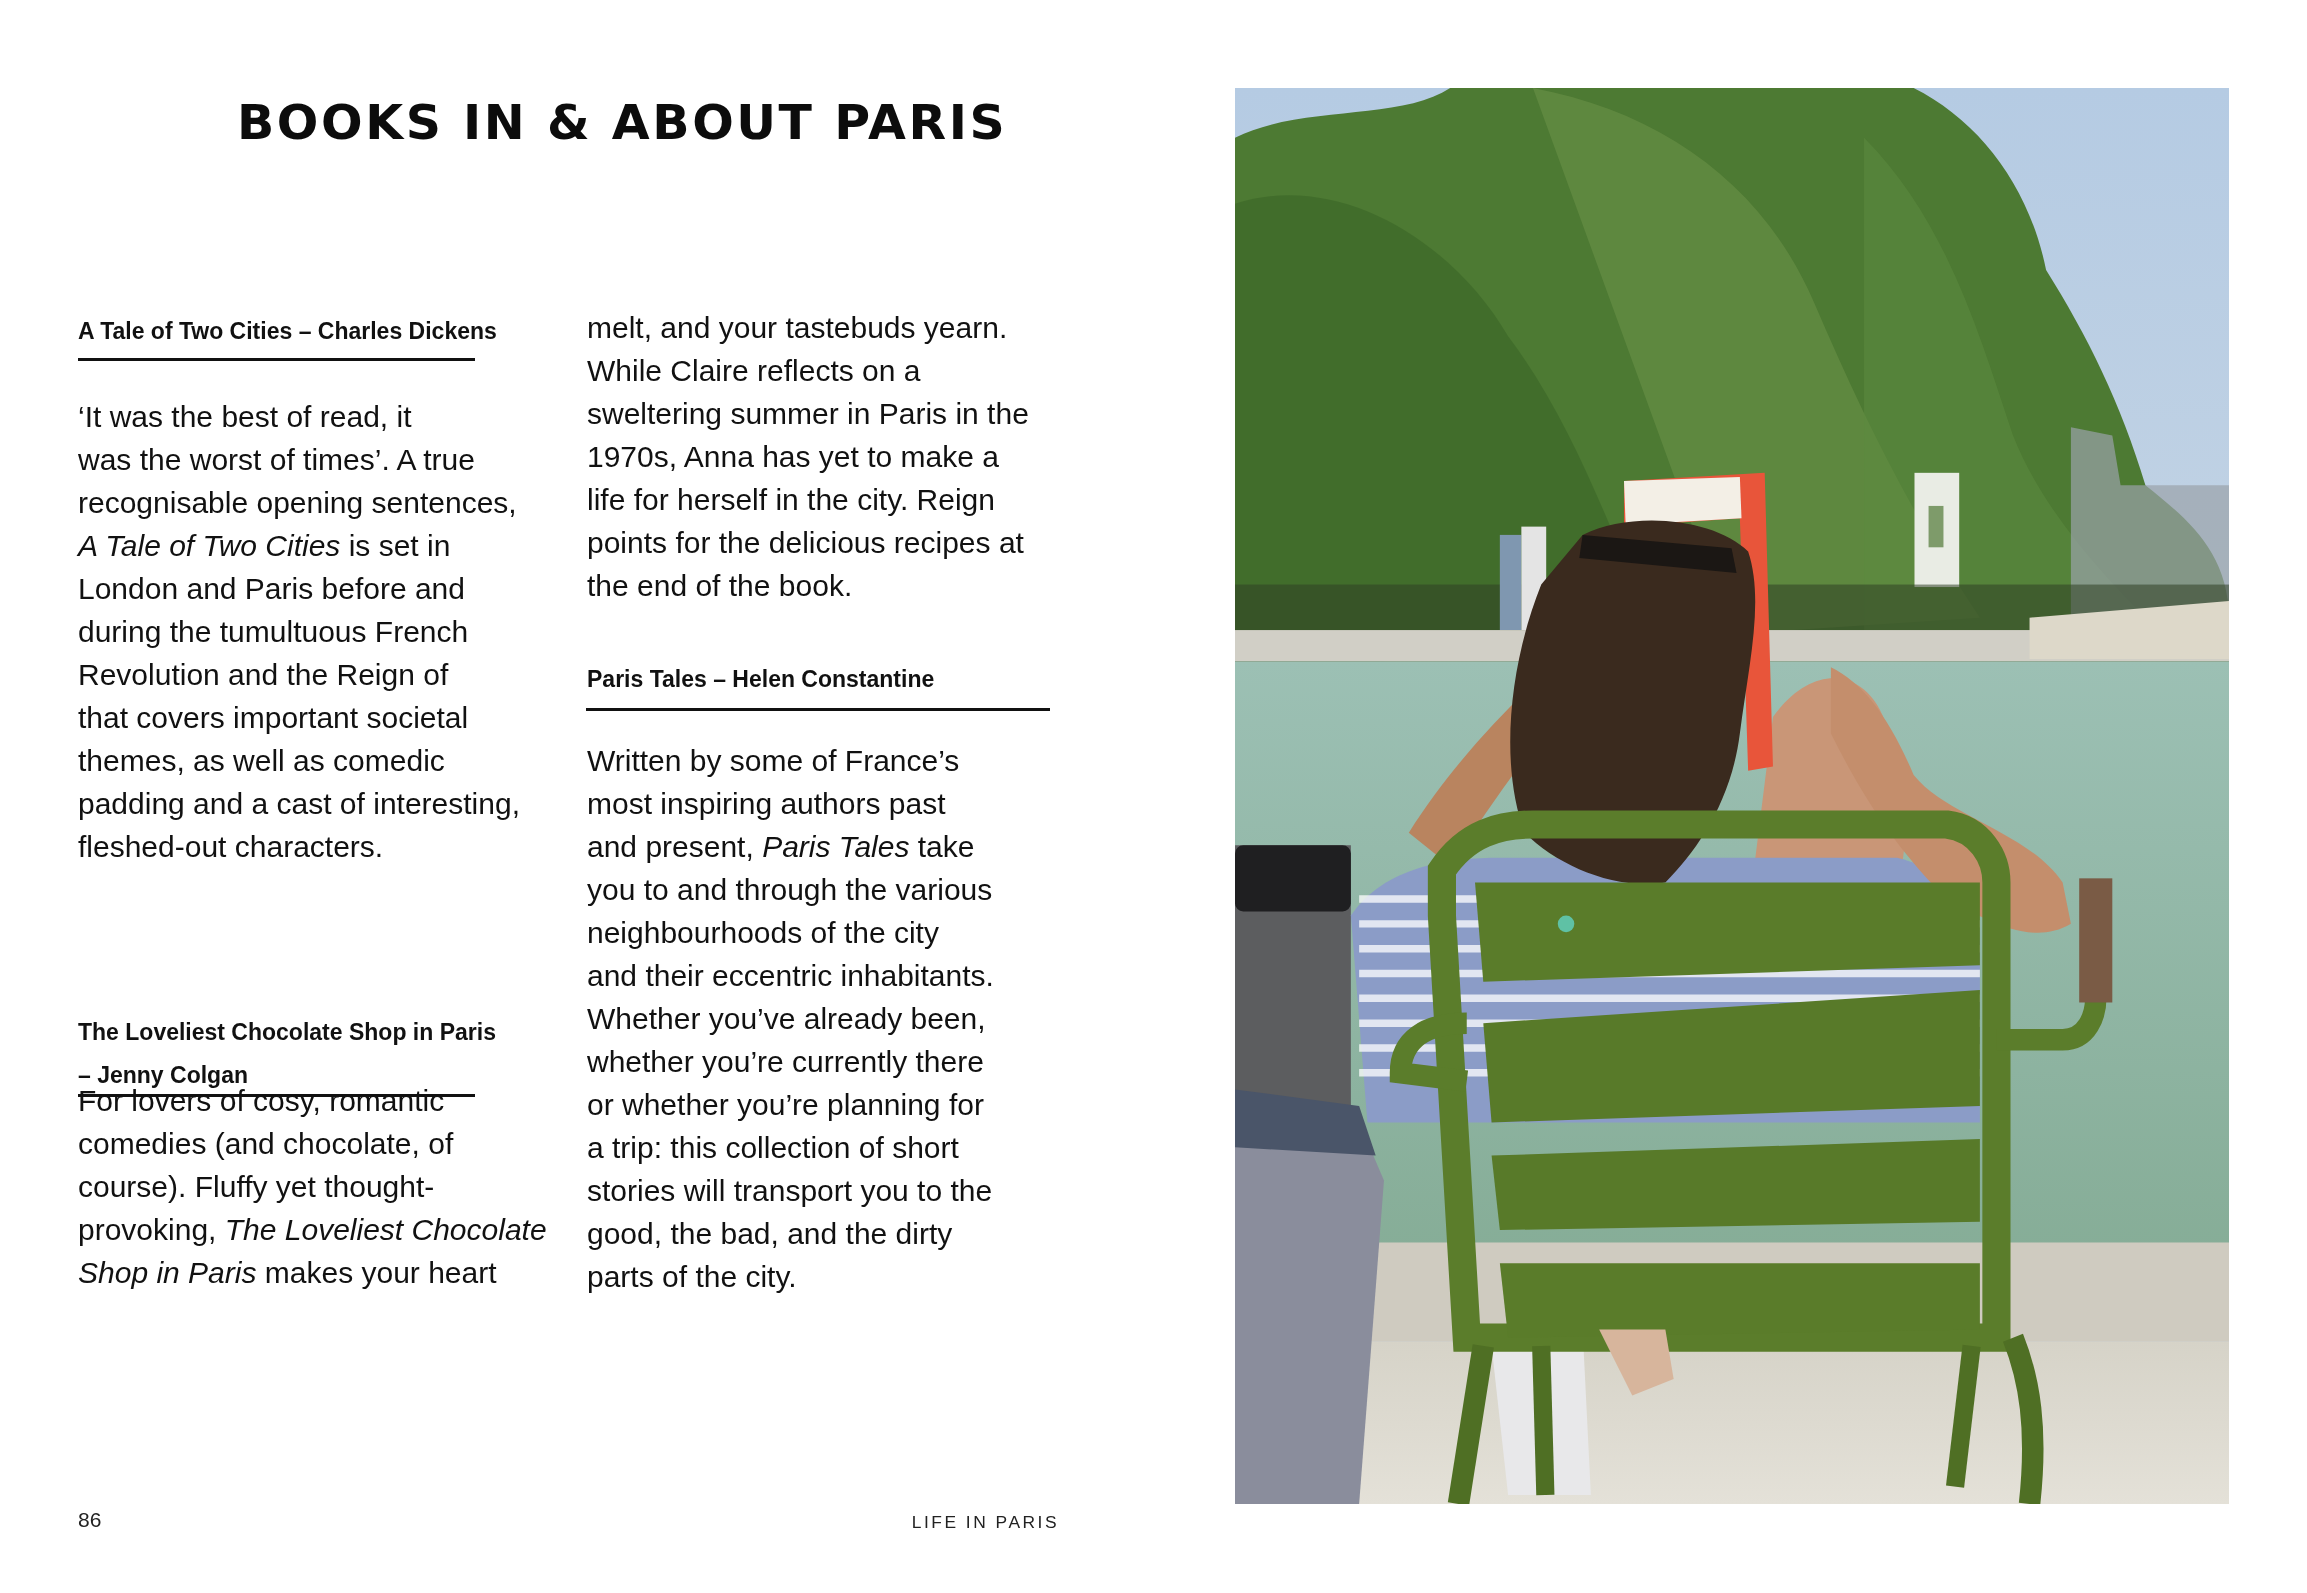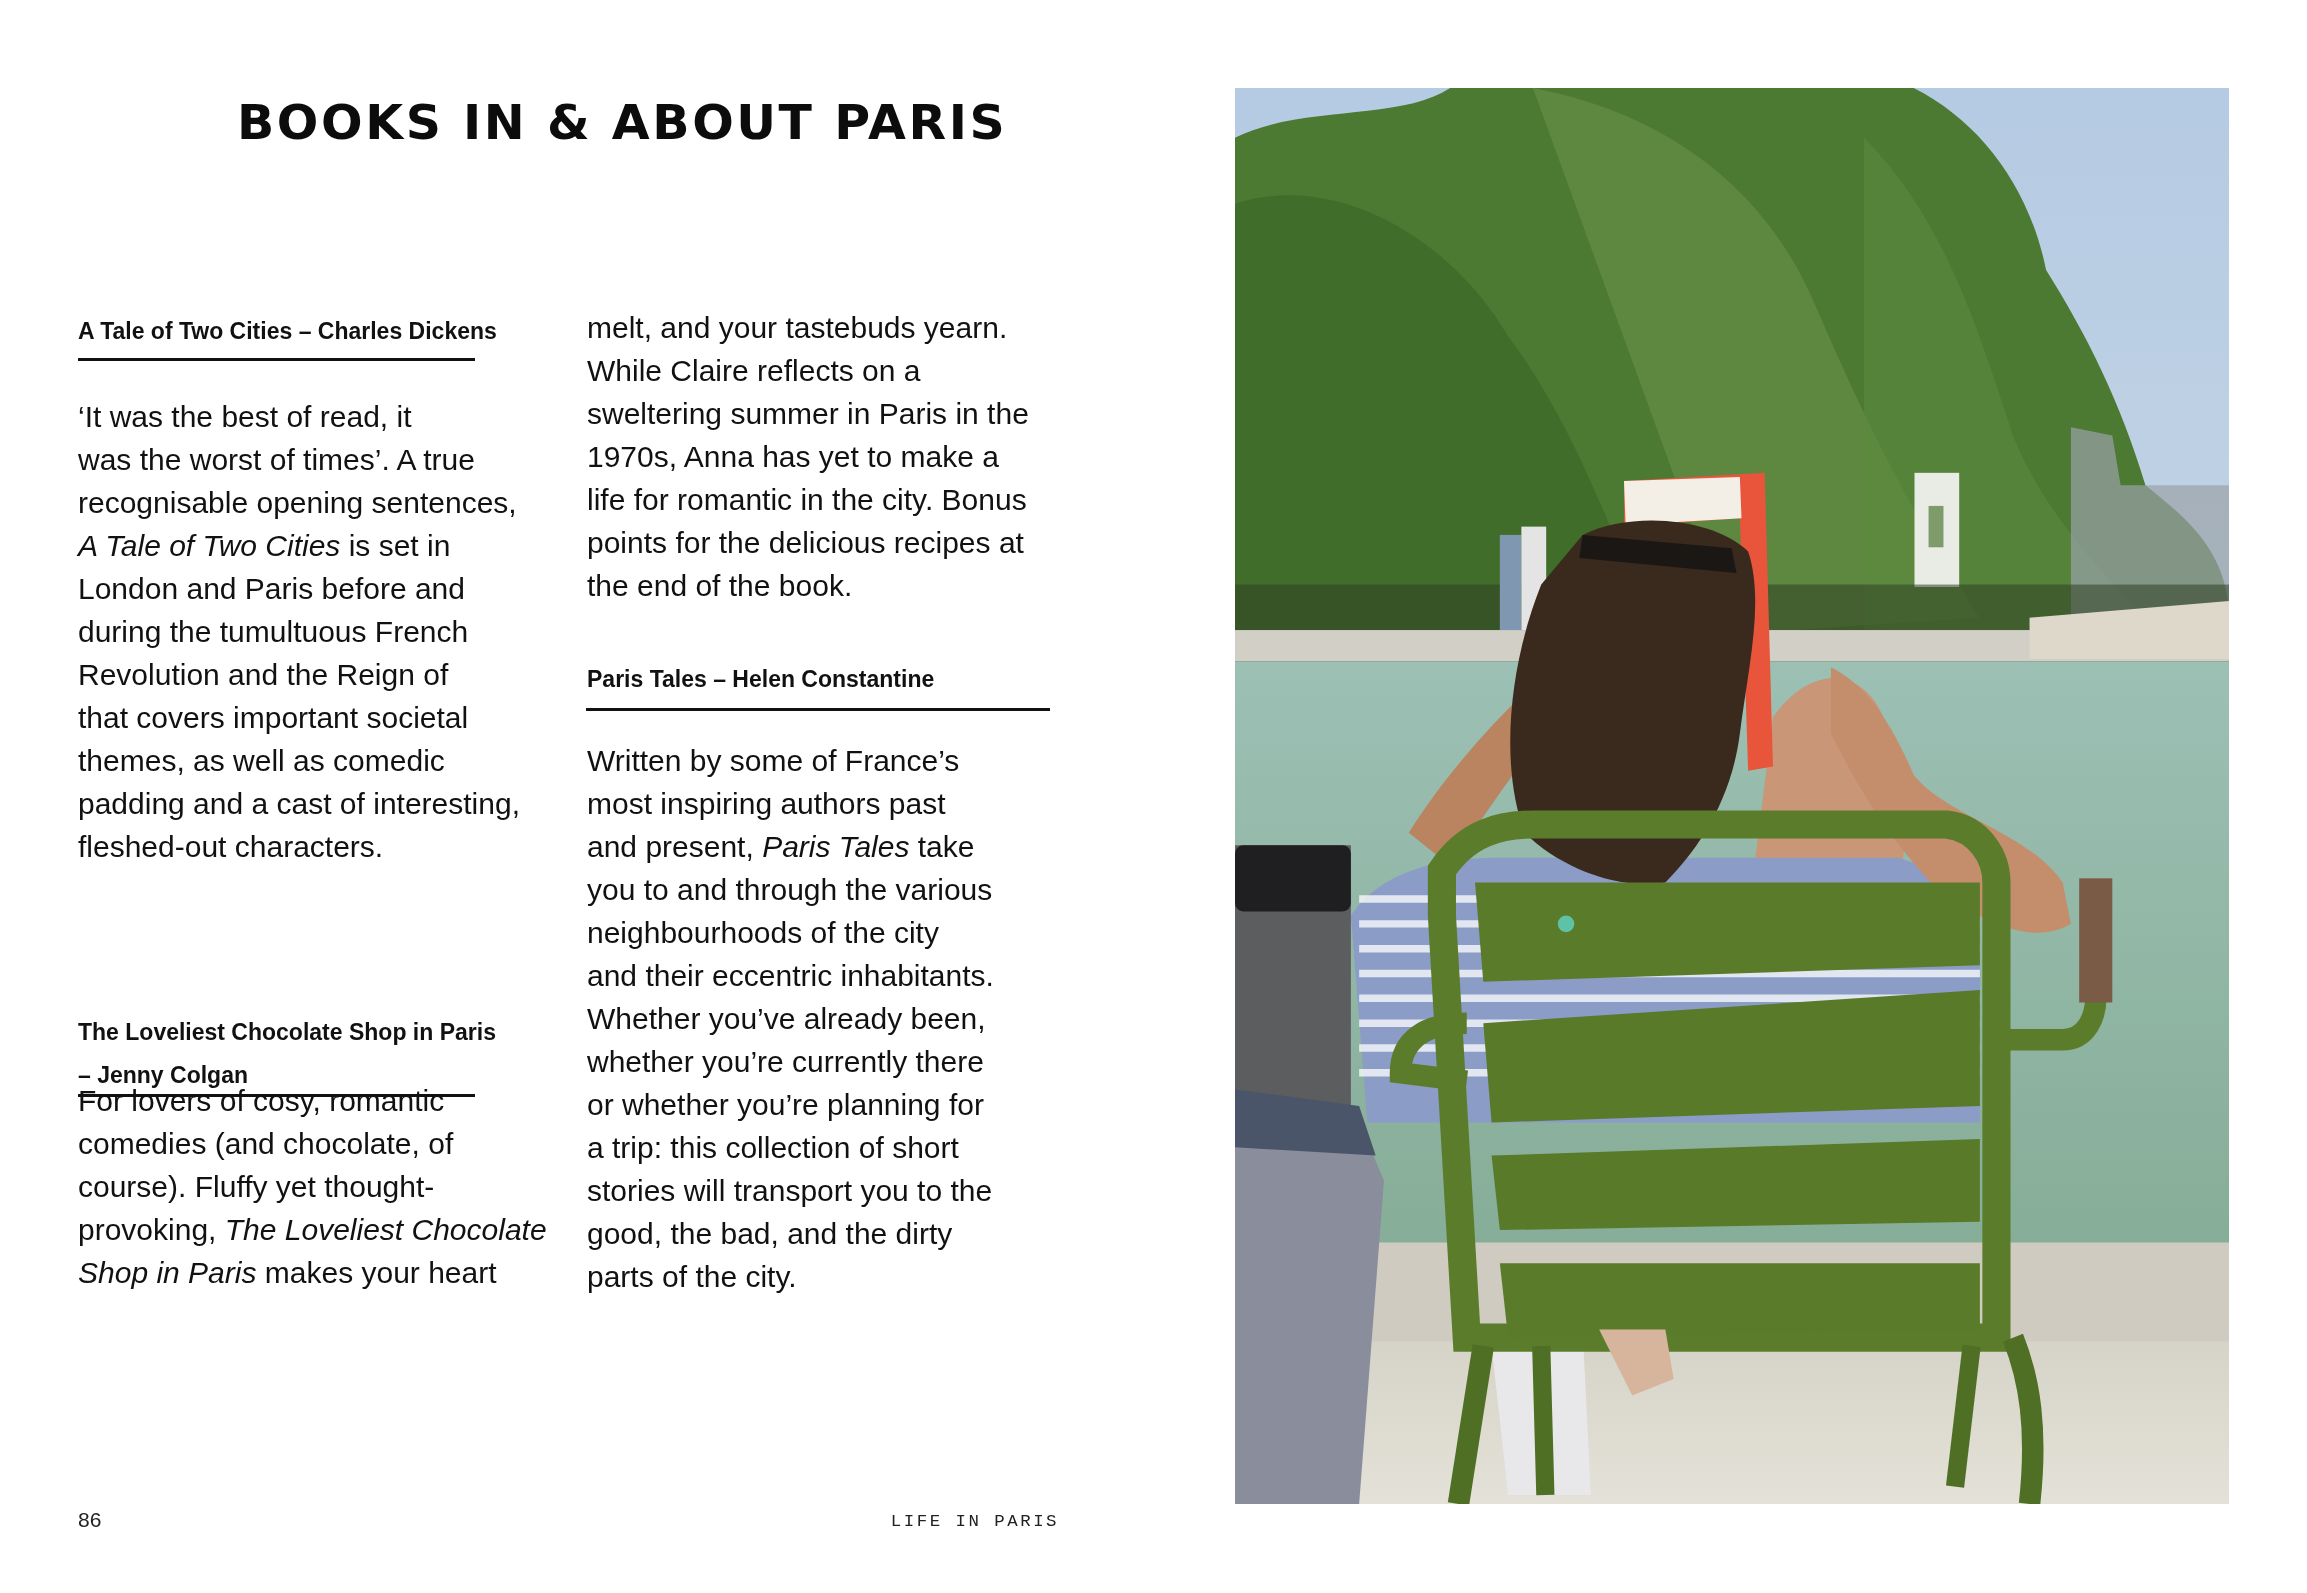--- a/index.html
+++ b/index.html
@@ -15,21 +15,21 @@
   .col2 { left:587px; width:488px; }
 
   .book-heading { position:absolute; margin:0; font-weight:700; font-size:23px; line-height:43px; color:#111; white-space:nowrap; }
   .rule { position:absolute; height:2.5px; background:#111; }
   .body-text { position:absolute; margin:0; font-size:30px; line-height:43px; color:#111; }
   .body-text .line { display:block; white-space:nowrap; }
   .body-text em { font-style:italic; }
 
   .footer-page { position:absolute; left:78px; top:1508px; font-size:21px; color:#222; }
   .footer-running { position:absolute; left:888px; top:1512px; width:171px; text-align:right;
-    font-family:Liberation Mono, monospace; font-size:17.4px; letter-spacing:2.5px; color:#222; }
+    font-family:Liberation Sans, sans-serif; font-size:17.4px; letter-spacing:2.5px; color:#222; }
 
   .photo { position:absolute; left:1235px; top:88px; width:994px; height:1416px; overflow:hidden; background:#b9cde2; }
   .photo svg { display:block; width:100%; height:100%; }
 </style>
 </head>
 <body>
 
 <h1 class="page-title">BOOKS IN &amp; ABOUT PARIS</h1>
 
 <div class="col col1">
@@ -62,21 +62,21 @@
       <span class="line"><em>Shop in Paris</em> makes your heart</span>
     </p>
 </div>
 
 <div class="col col2">
   <p class="body-text" id="b1c" style="top:306px;">
       <span class="line">melt, and your tastebuds yearn.</span>
       <span class="line">While Claire reflects on a</span>
       <span class="line">sweltering summer in Paris in the</span>
       <span class="line">1970s, Anna has yet to make a</span>
-      <span class="line">life for romantic in the city. Bonus</span>
+      <span class="line">life for herself in the city. Reign</span>
       <span class="line">points for the delicious recipes at</span>
       <span class="line">the end of the book.</span>
     </p>
 
   <h2 class="book-heading" style="top:658px;text-align:center;">Paris Tales – Helen Constantine</h2>
   <div class="rule" style="top:708px; width:464px; left:-0.8px;"></div>
   <p class="body-text" id="b2" style="top:739px;">
       <span class="line">Written by some of France’s</span>
       <span class="line">most inspiring authors past</span>
       <span class="line">and present, <em>Paris Tales</em> take</span>

